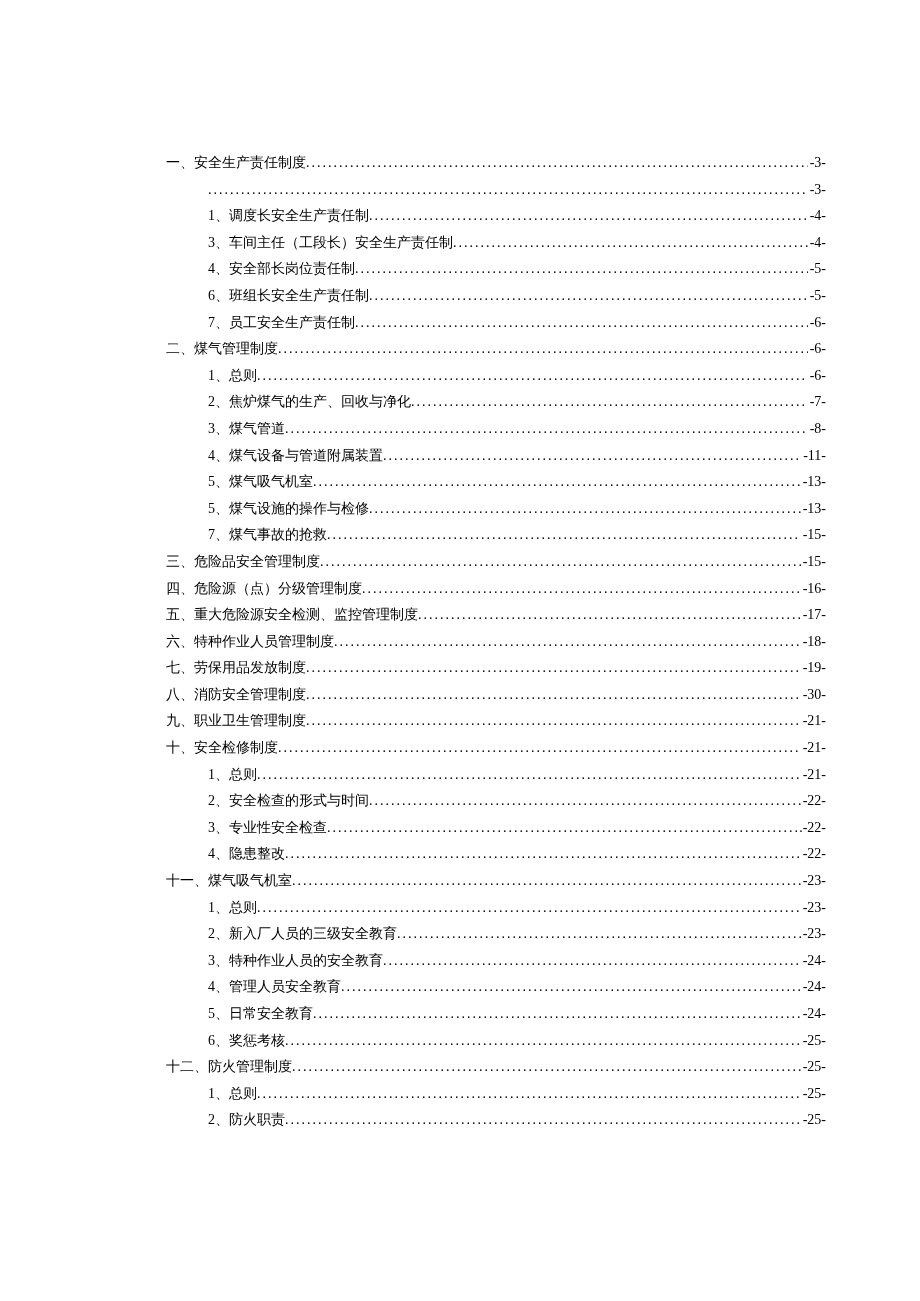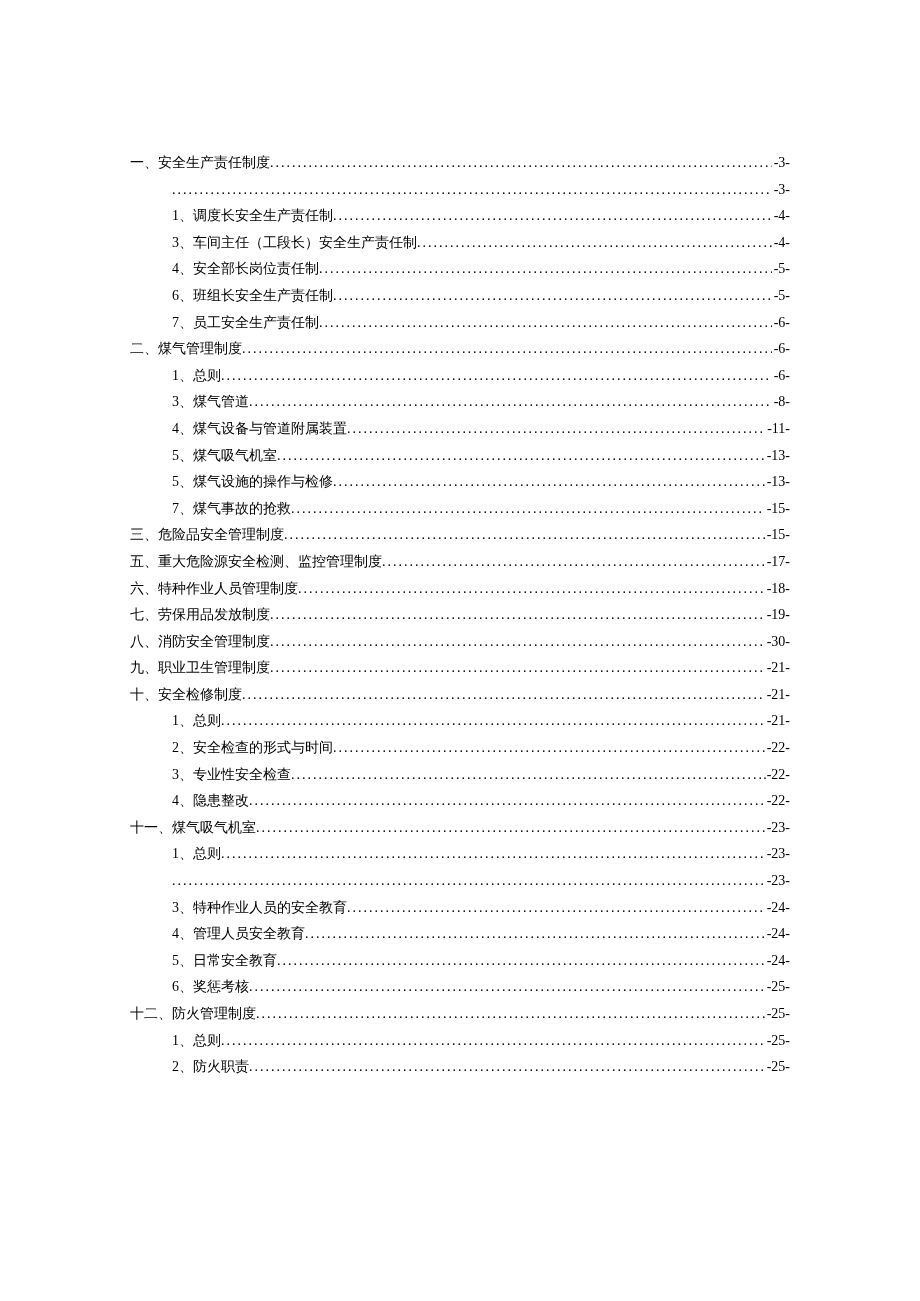--- a/index.html
+++ b/index.html
@@ -12,20 +12,21 @@
       font-family: "SimSun", "宋体", serif;
       width: 920px;
       height: 1301px;
       padding: 150px 130px 0 130px;
       font-size: 14px;
       color: #000;
       line-height: 1.9;
     }
     .toc {
       width: 100%;
+      margin-left: 36px;
     }
     .toc-line {
       display: flex;
       align-items: baseline;
       white-space: nowrap;
       overflow: hidden;
     }
     .toc-line.level-0 {
       padding-left: 0;
     }
@@ -91,20 +92,25 @@
       <span class="toc-label">二、煤气管理制度</span>
       <span class="toc-leader"></span>
       <span class="toc-page">-6-</span>
     </div>
     <div class="toc-line level-1">
       <span class="toc-label">1、总则</span>
       <span class="toc-leader"></span>
       <span class="toc-page">-6-</span>
     </div>
     <div class="toc-line level-1">
+      <span class="toc-label">2、焦炉煤气的生产、回收与净化</span>
+      <span class="toc-leader"></span>
+      <span class="toc-page">-7-</span>
+    </div>
+    <div class="toc-line level-1">
       <span class="toc-label">3、煤气管道</span>
       <span class="toc-leader"></span>
       <span class="toc-page">-8-</span>
     </div>
     <div class="toc-line level-1">
       <span class="toc-label">4、煤气设备与管道附属装置</span>
       <span class="toc-leader"></span>
       <span class="toc-page">-11-</span>
     </div>
     <div class="toc-line level-1">
@@ -121,20 +127,25 @@
       <span class="toc-label">7、煤气事故的抢救</span>
       <span class="toc-leader"></span>
       <span class="toc-page">-15-</span>
     </div>
     <div class="toc-line level-0">
       <span class="toc-label">三、危险品安全管理制度</span>
       <span class="toc-leader"></span>
       <span class="toc-page">-15-</span>
     </div>
     <div class="toc-line level-0">
+      <span class="toc-label">四、危险源（点）分级管理制度</span>
+      <span class="toc-leader"></span>
+      <span class="toc-page">-16-</span>
+    </div>
+    <div class="toc-line level-0">
       <span class="toc-label">五、重大危险源安全检测、监控管理制度</span>
       <span class="toc-leader"></span>
       <span class="toc-page">-17-</span>
     </div>
     <div class="toc-line level-0">
       <span class="toc-label">六、特种作业人员管理制度</span>
       <span class="toc-leader"></span>
       <span class="toc-page">-18-</span>
     </div>
     <div class="toc-line level-0">
@@ -181,20 +192,21 @@
       <span class="toc-label">十一、煤气吸气机室</span>
       <span class="toc-leader"></span>
       <span class="toc-page">-23-</span>
     </div>
     <div class="toc-line level-1">
       <span class="toc-label">1、总则</span>
       <span class="toc-leader"></span>
       <span class="toc-page">-23-</span>
     </div>
     <div class="toc-line level-1">
+      <span class="toc-label">2、新入厂人员的三级安全教育</span>
       <span class="toc-leader"></span>
       <span class="toc-page">-23-</span>
     </div>
     <div class="toc-line level-1">
       <span class="toc-label">3、特种作业人员的安全教育</span>
       <span class="toc-leader"></span>
       <span class="toc-page">-24-</span>
     </div>
     <div class="toc-line level-1">
       <span class="toc-label">4、管理人员安全教育</span>

